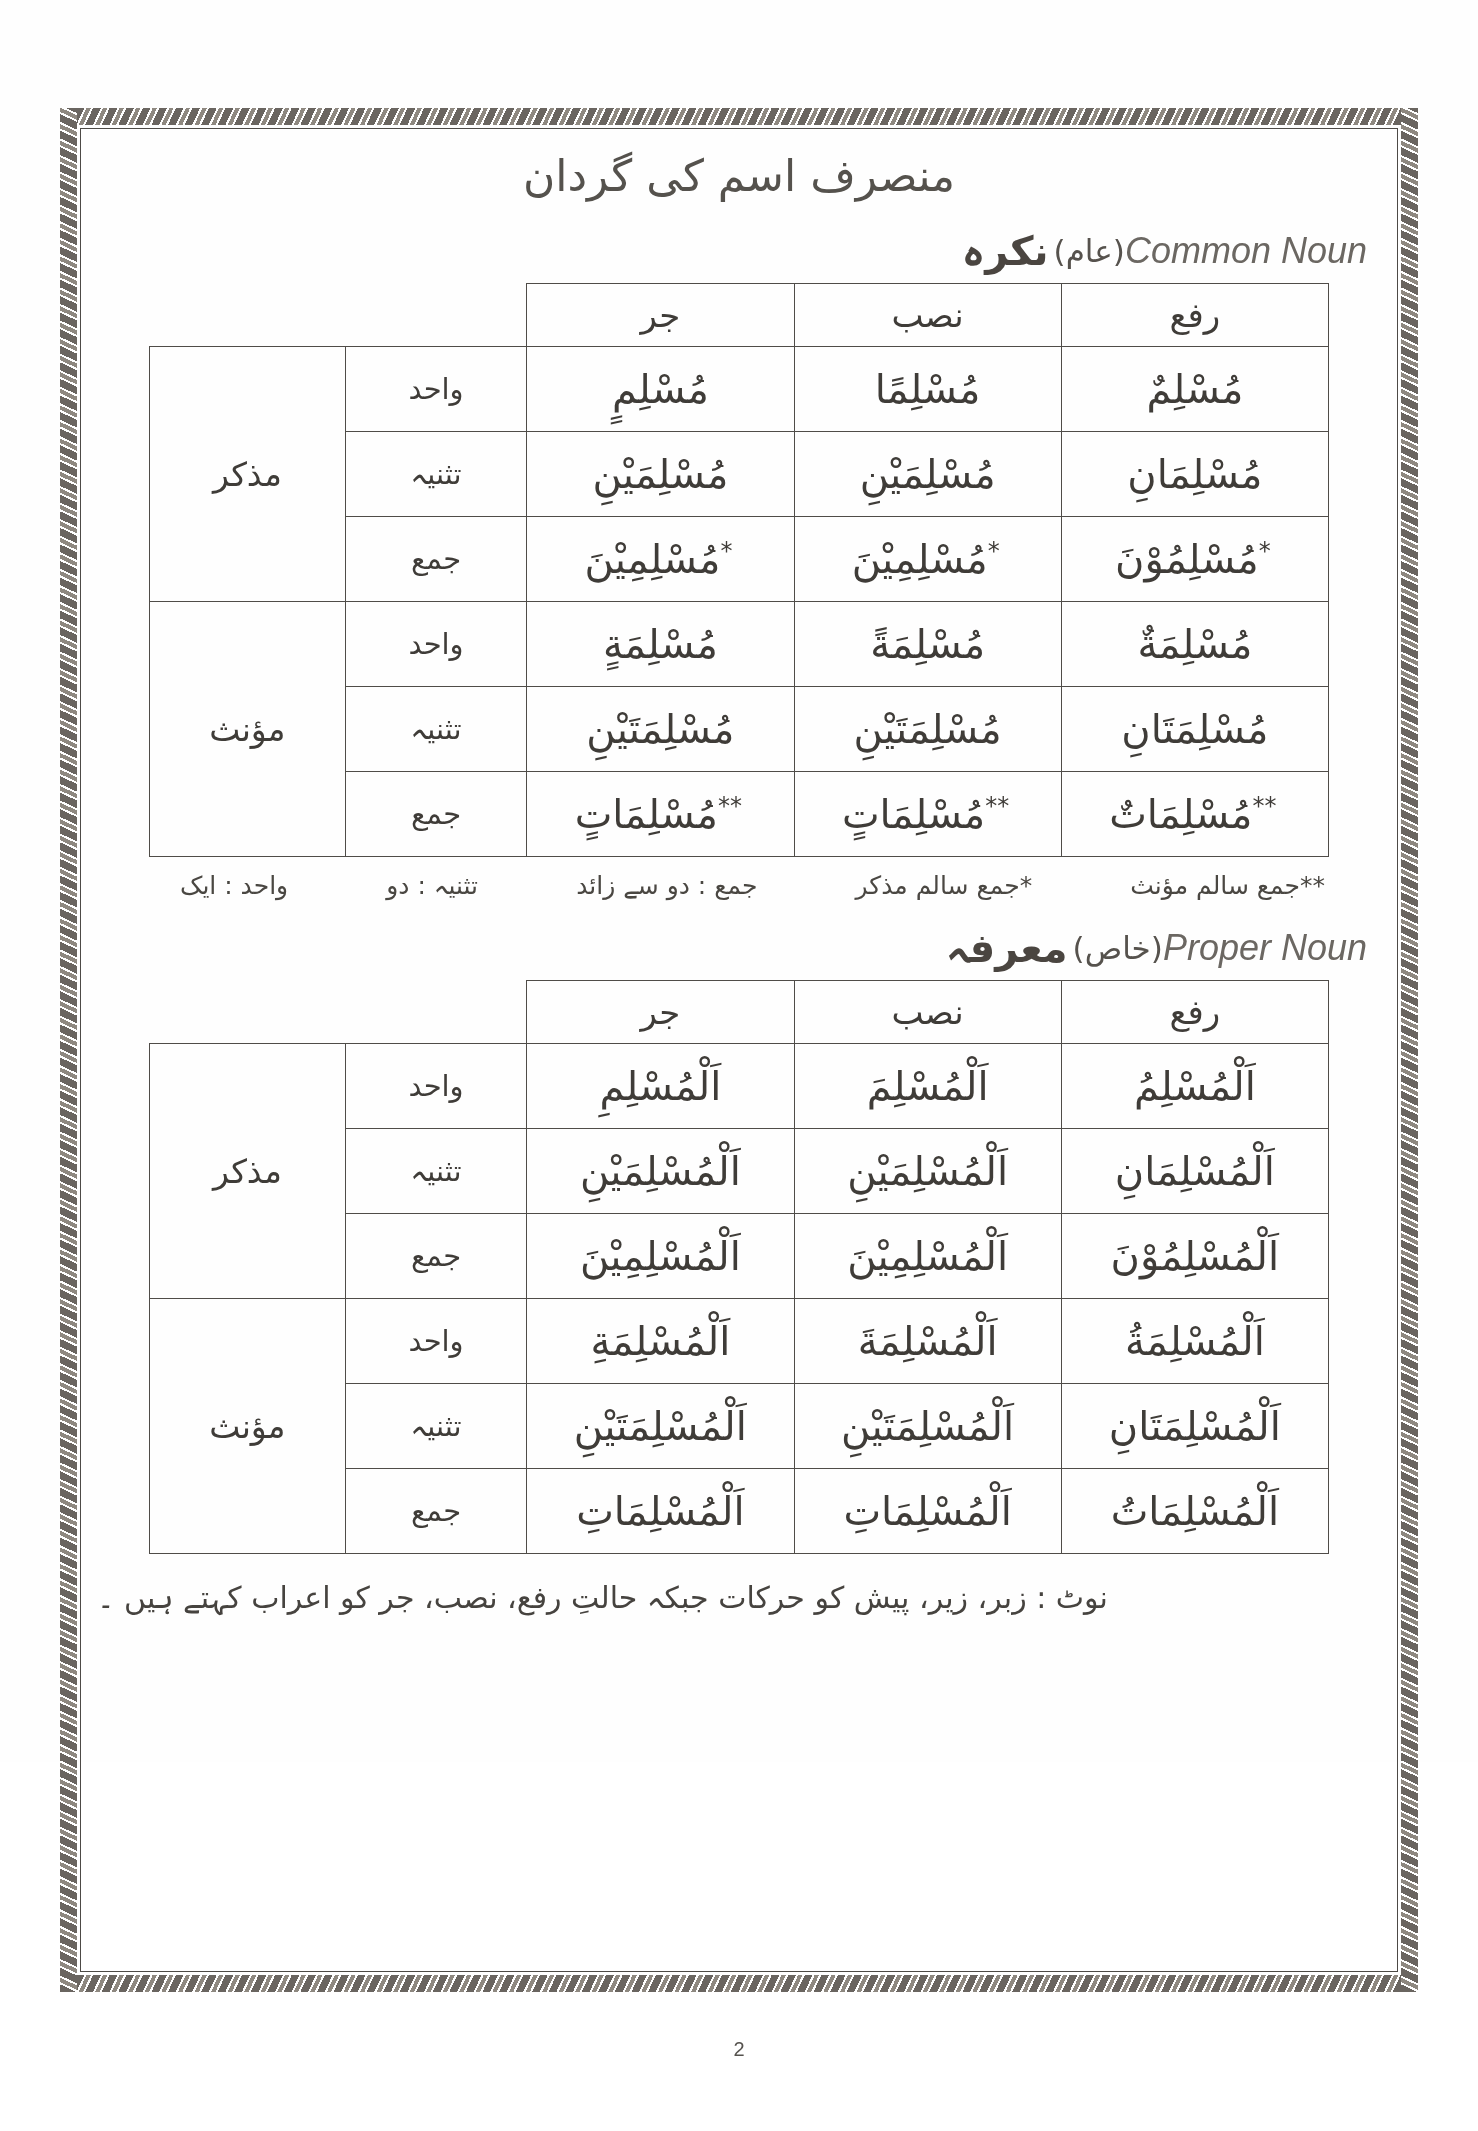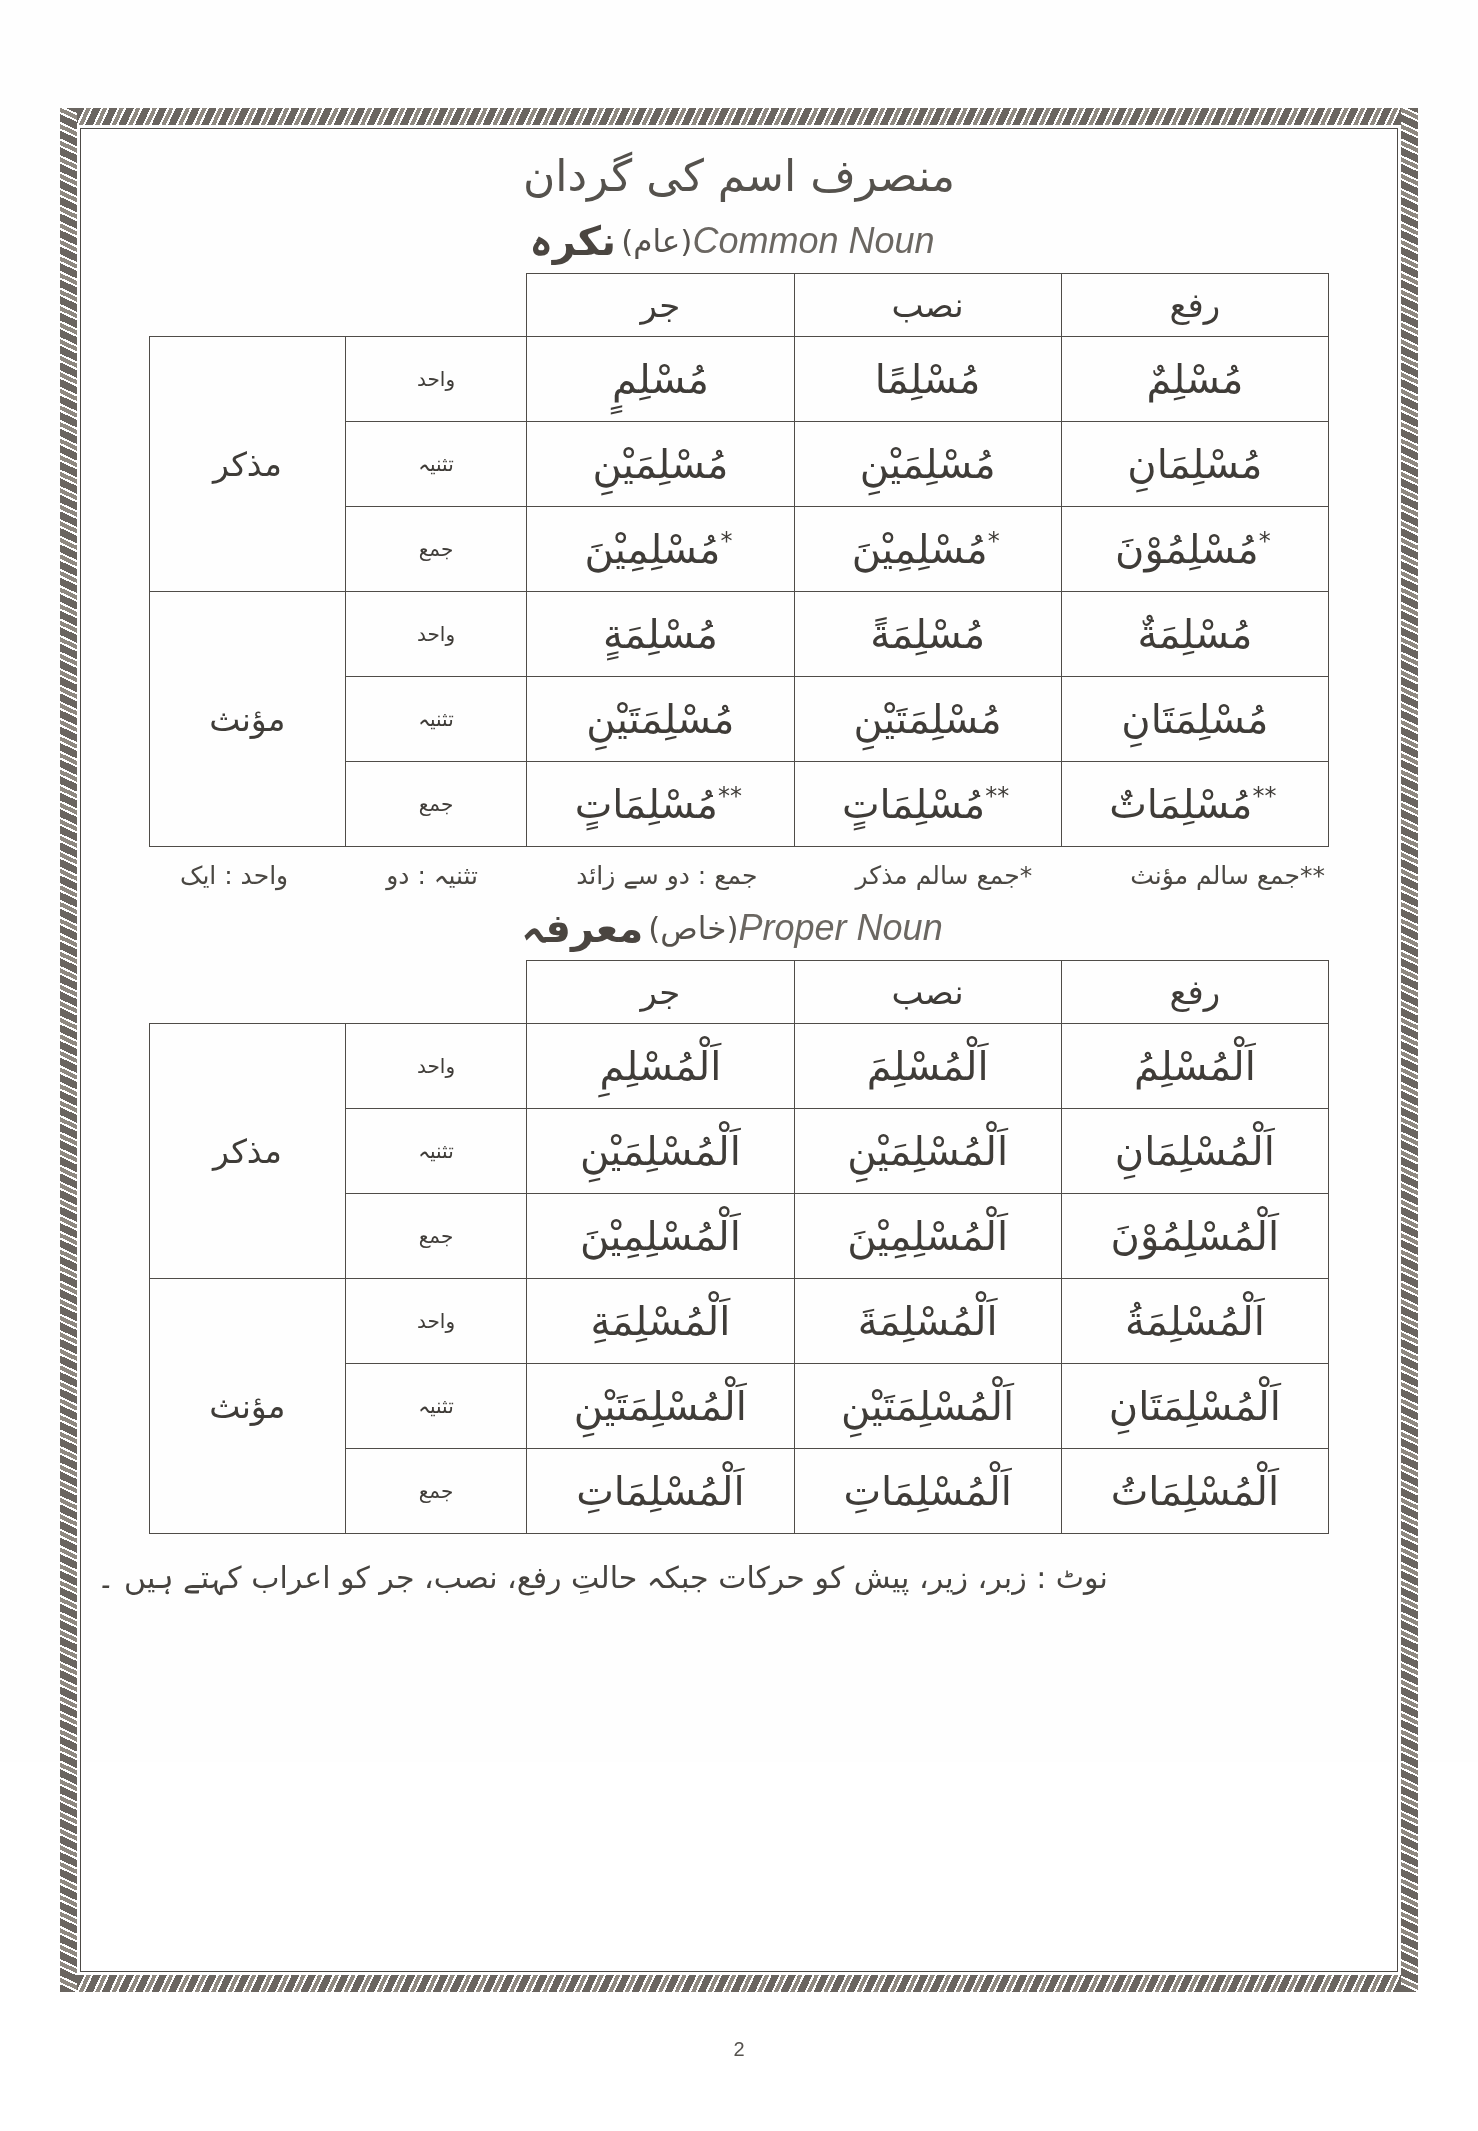--- a/index.html
+++ b/index.html
@@ -81,22 +81,22 @@
     font-family: "DejaVu Sans", "Liberation Sans", sans-serif;
     font-size: 44px;
     color: #55524d;
     direction: rtl;
     margin-top: 10px;
     line-height: 1.25;
     letter-spacing: 1px;
   }
 
   .section-head {
-    text-align: center;
-    direction: rtl;
+    direction: rtl;
+    margin-top: 10px;
     margin-bottom: 10px;
     white-space: nowrap;
     line-height: 1.1;
   }
   .section-head .urdu-strong {
     font-size: 40px;
     font-weight: bold;
     color: #4a4540;
     vertical-align: middle;
   }
@@ -137,21 +137,21 @@
     font-size: 34px;
   }
   table.conj td.word {
     height: 84px;
     font-size: 40px;
     position: relative;
     letter-spacing: 0.5px;
     text-align: center;
   }
   table.conj td.num {
-    font-size: 20px;
+    font-size: 29px;
   }
   table.conj td.gender {
     font-size: 33px;
   }
   .col-case   { width: 243px; }
   .col-num    { width: 165px; }
   .col-gender { width: 178px; }
   .blank-cell { border: none !important; }
 
   .star {

